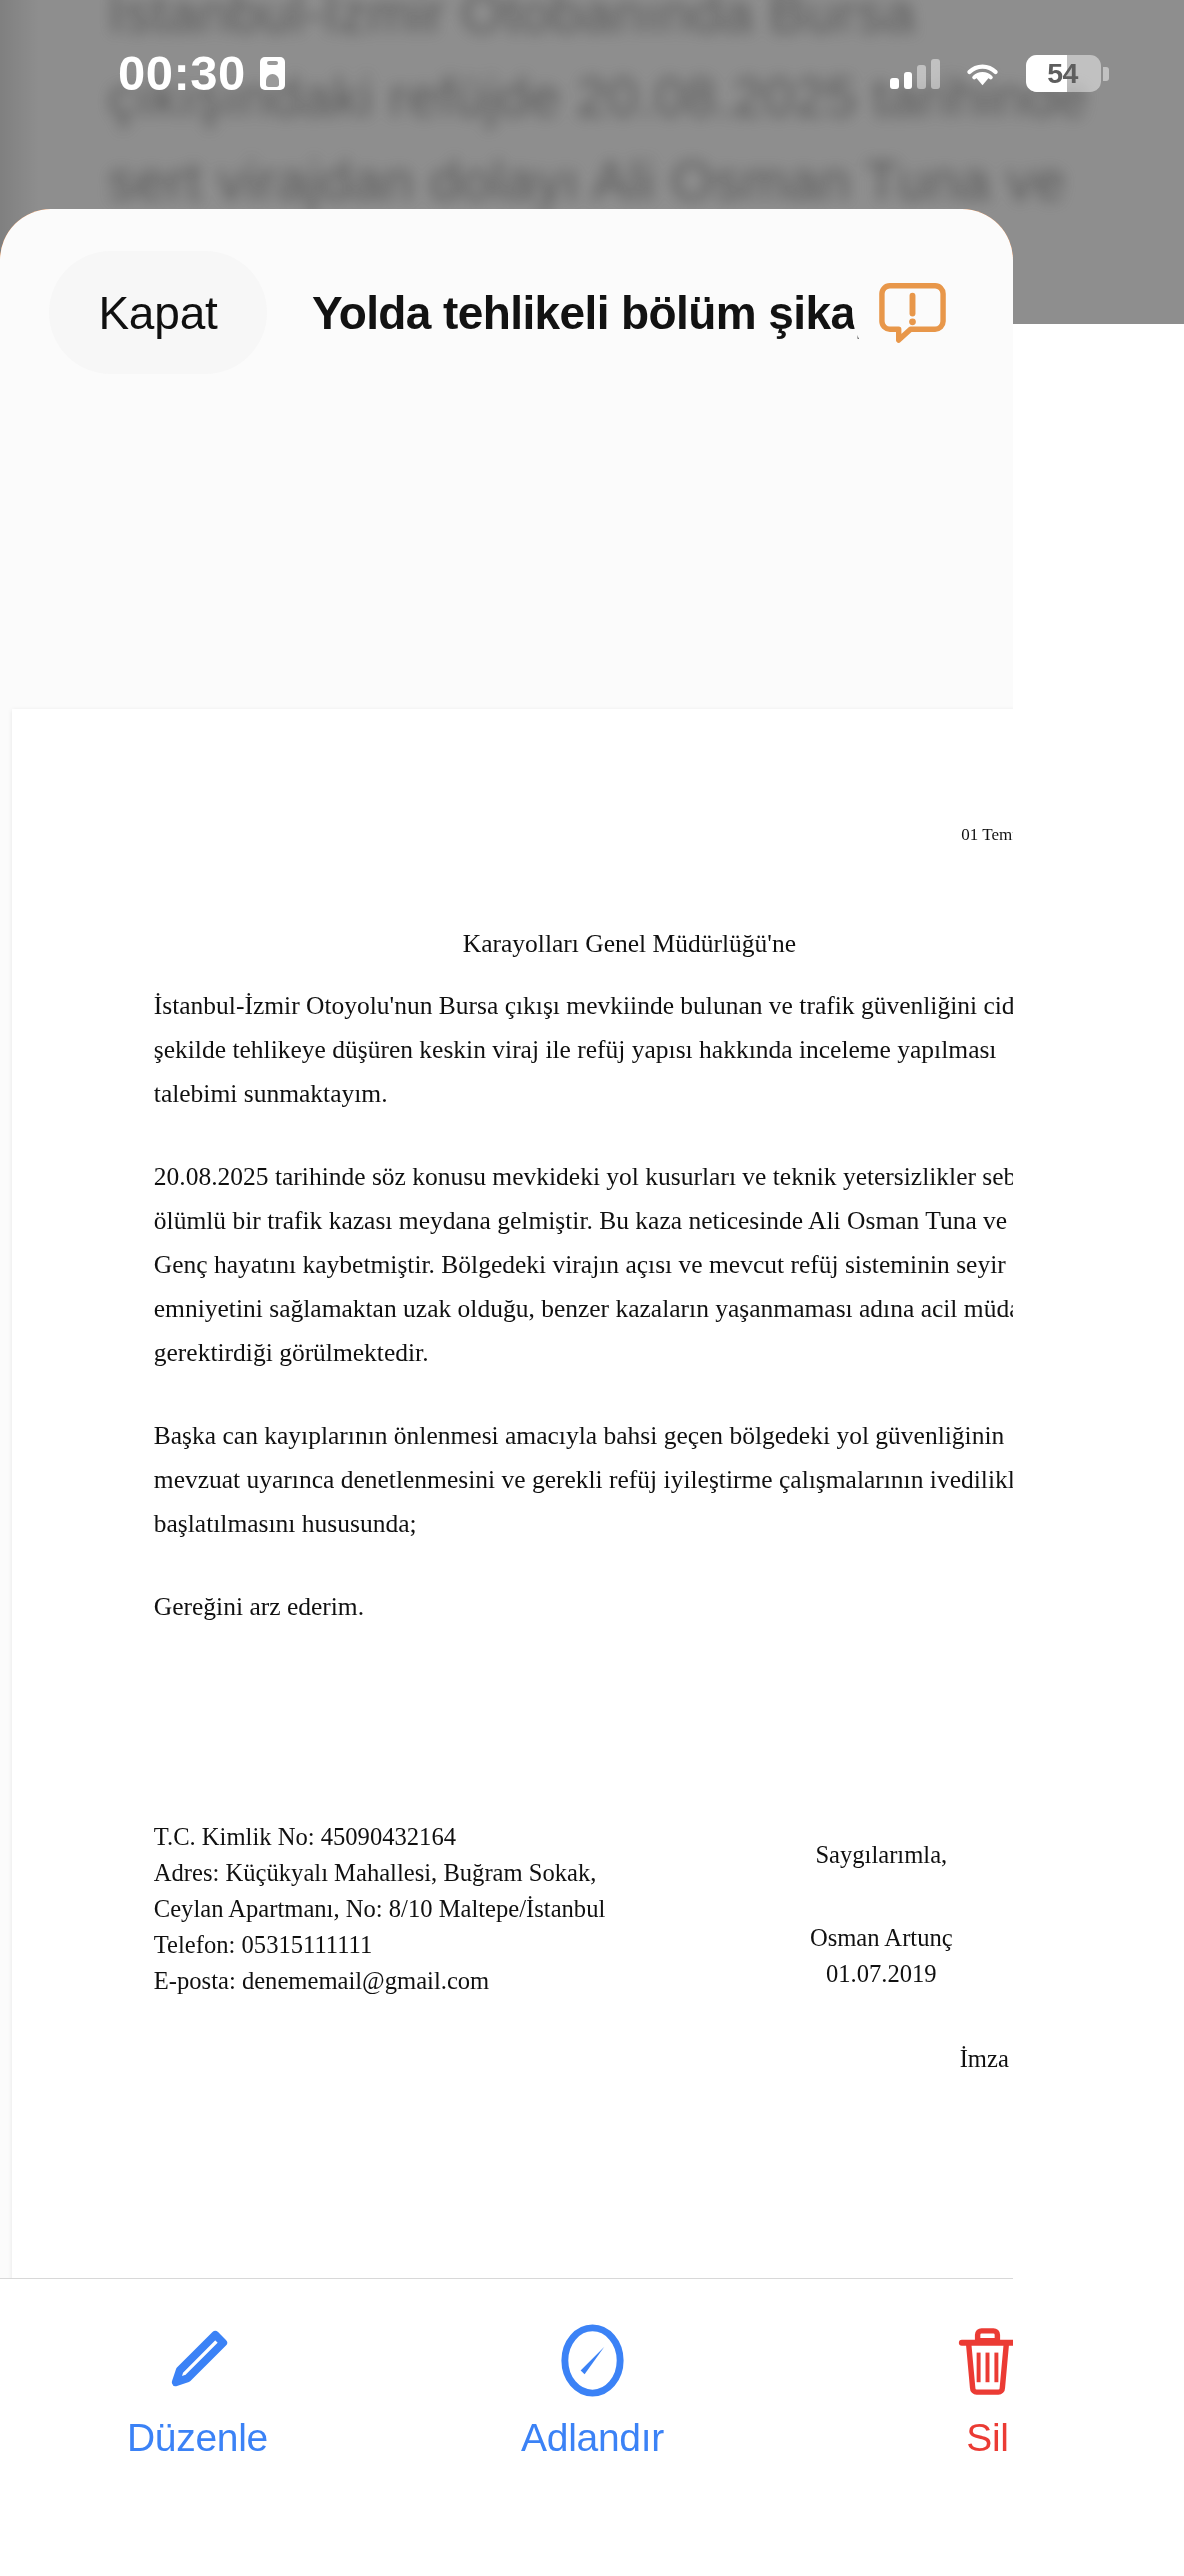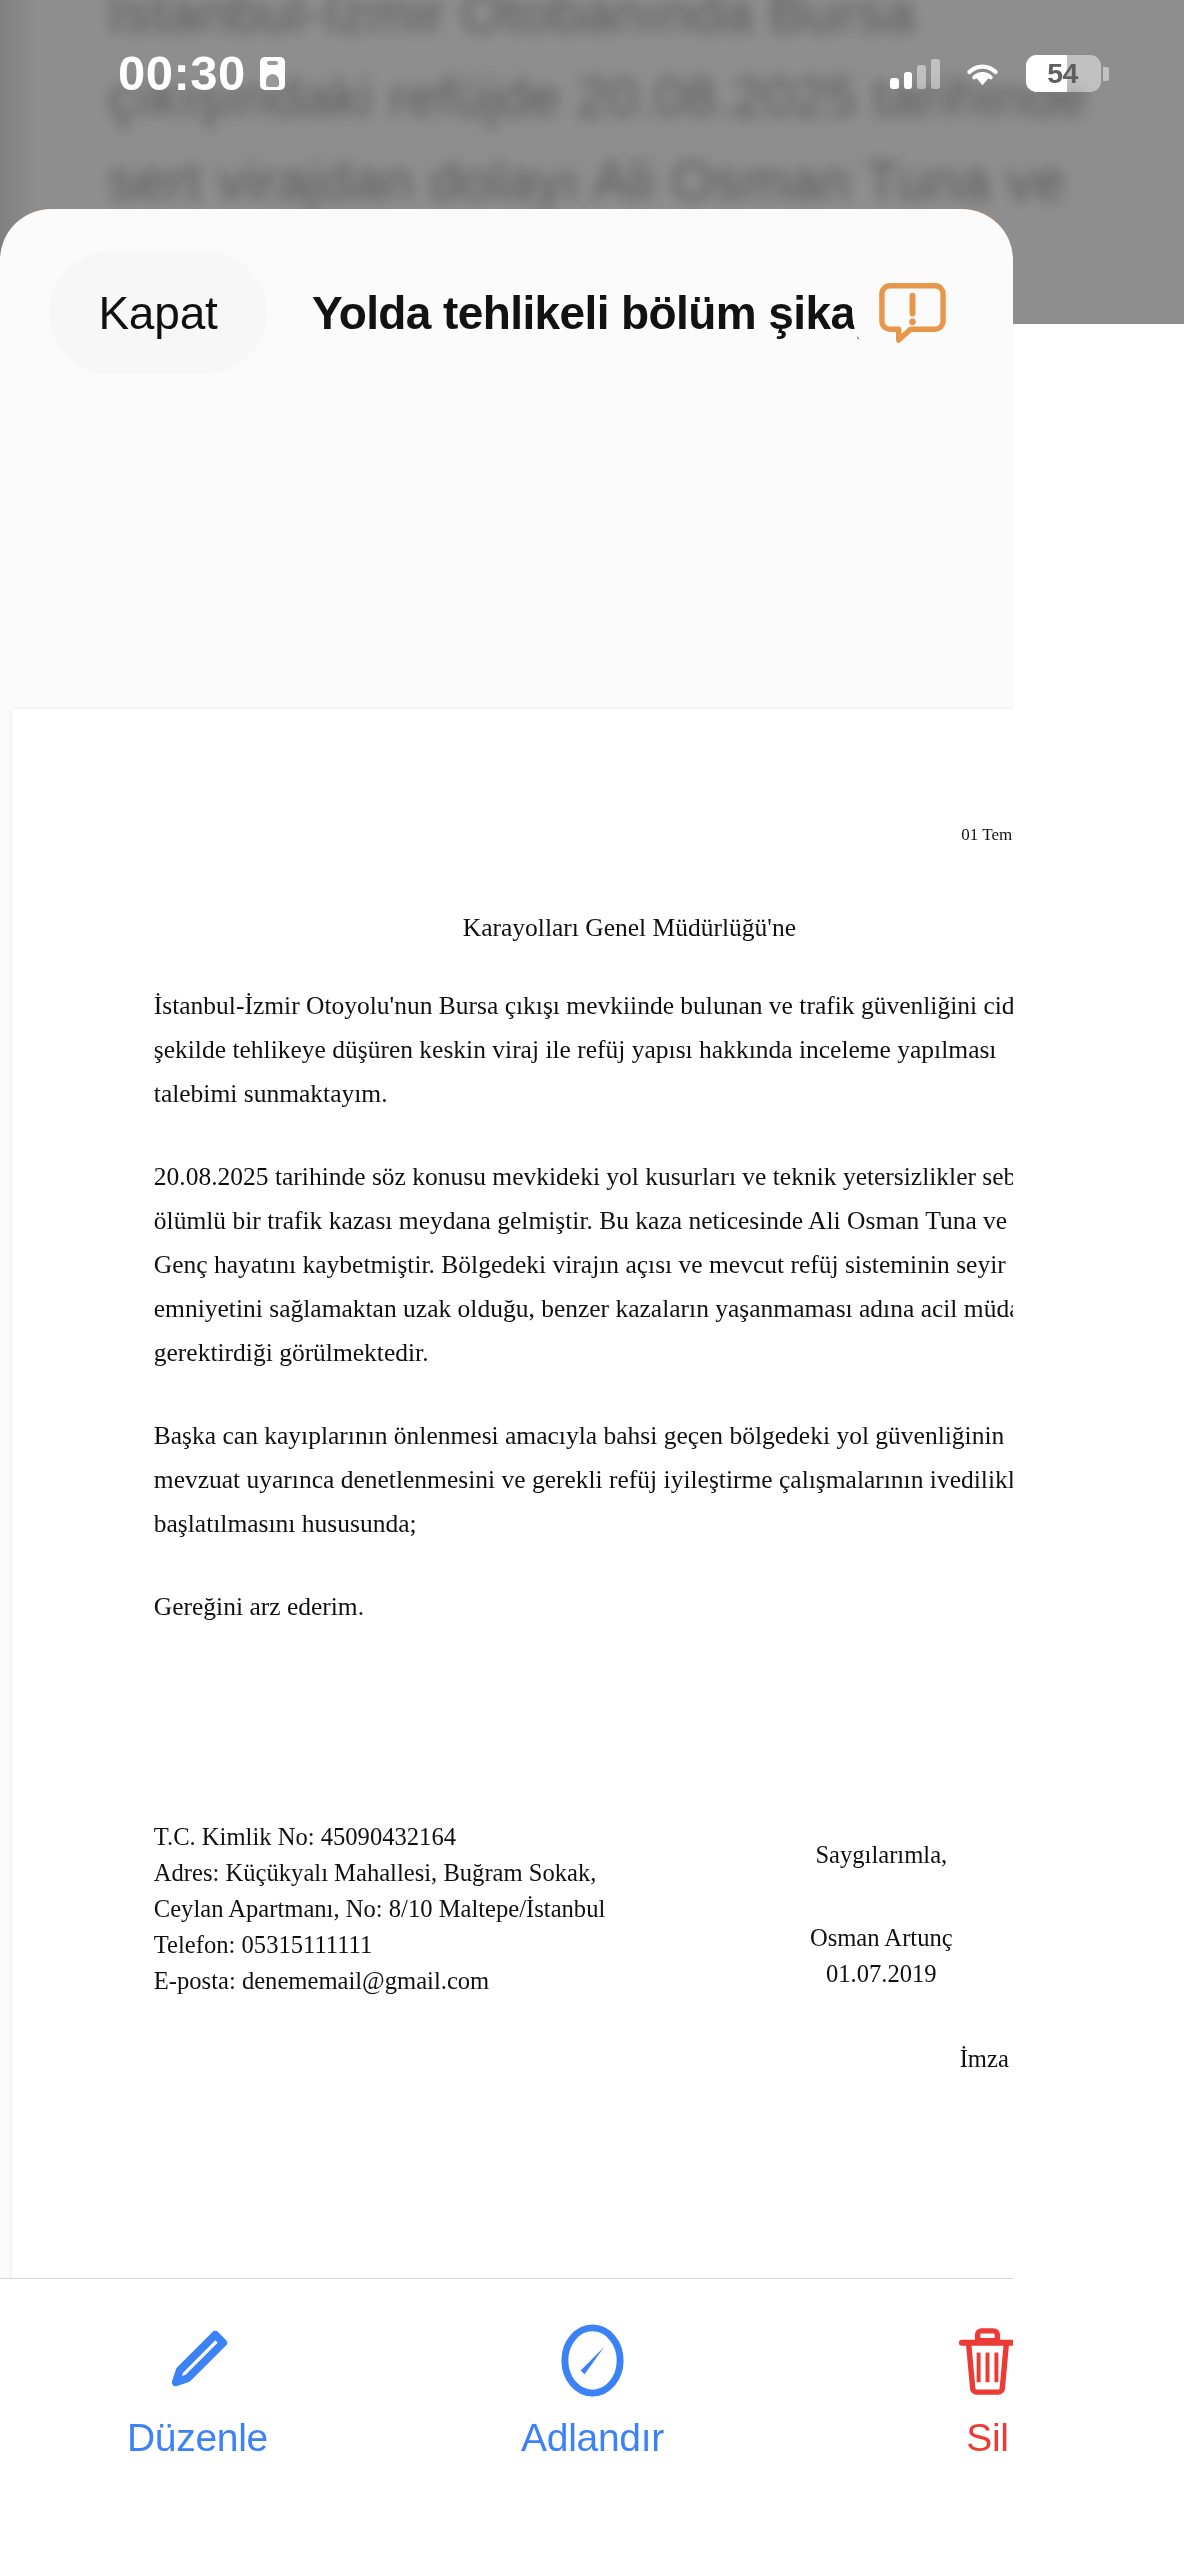--- a/index.html
+++ b/index.html
@@ -235,21 +235,21 @@
 
   .doc-date {
     position: absolute;
     top: 116px;
     right: 0;
     font-size: 17px;
     line-height: 1.2;
   }
   .doc-addressee {
     position: absolute;
-    top: 204px;
+    top: 220px;
     left: 309px;
     font-size: 25.5px;
   }
   .doc-body {
     position: absolute;
     top: 275px;
     left: 0;
     right: 0;
   }
   .doc-body p {

